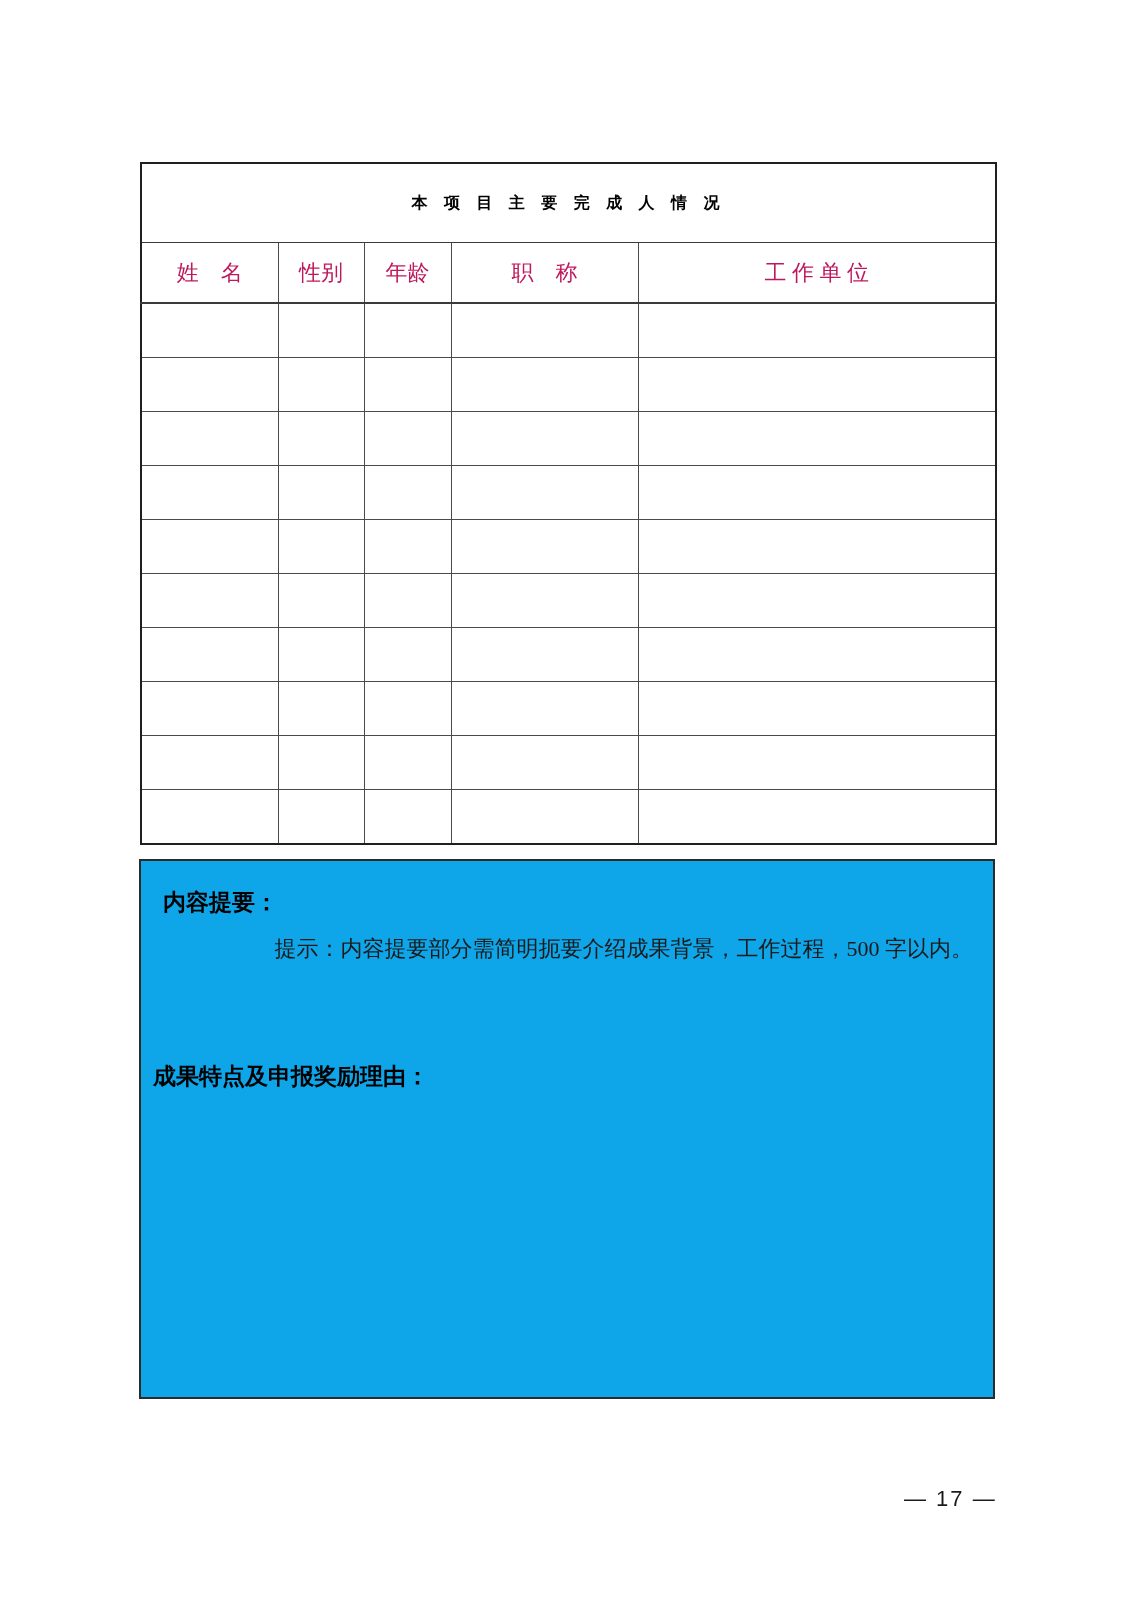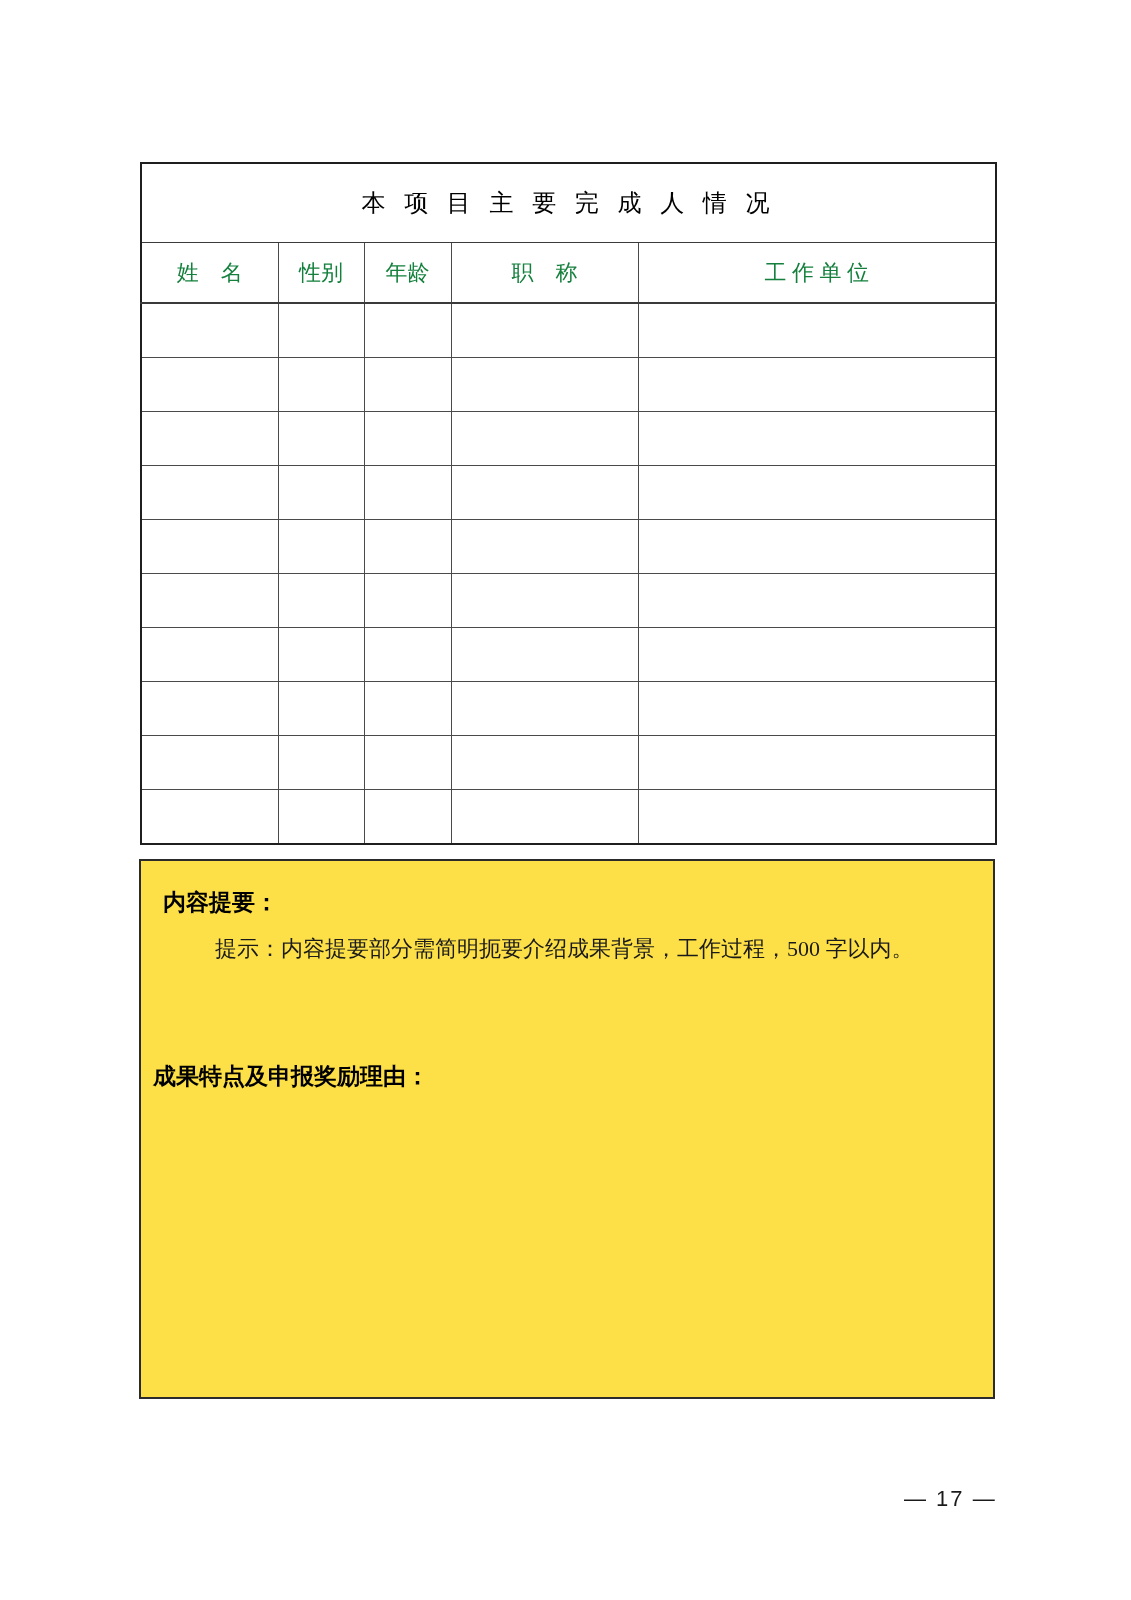--- a/index.html
+++ b/index.html
@@ -35,47 +35,47 @@
   .completers-table td {
     border: 1px solid #4a4a4a;
     padding: 0;
     text-align: center;
     vertical-align: middle;
     background: #ffffff;
   }
   .title-row th {
     height: 78px;
     font-family: "Liberation Sans", "DejaVu Sans", sans-serif;
-    font-weight: normal;
-    font-size: 24px;
+    font-weight: bold;
+    font-size: 16px;
     letter-spacing: 6px;
     color: #000000;
     border-bottom: 1px solid #3a3a3a;
   }
   .header-row th {
     height: 59px;
     font-weight: normal;
     font-size: 22px;
-    color: #15803d;
+    color: #be185d;
     border-bottom: 2px solid #3a3a3a;
   }
   .data-row td {
     height: 53px;
   }
 
   
   .info-box {
     position: absolute;
     left: 139px;
     top: 859px;
     width: 856px;
     height: 540px;
     box-sizing: border-box;
     border: 2px solid #2b2b2b;
-    background: #fde047;
+    background: #0ea5e9;
     padding: 26px 18px 0 12px;
   }
   .section-label {
     font-family: "Liberation Sans", "DejaVu Sans", sans-serif;
     font-weight: bold;
     font-size: 23px;
     line-height: 30px;
     color: #000000;
     margin: 0;
   }
@@ -84,20 +84,21 @@
   }
   .hint {
     font-size: 22px;
     color: #1a1a1a;
     margin: 0;
   }
   .hint-summary {
     margin: 16px 2px 0 6px;
     text-indent: 56px;
     line-height: 32px;
+    text-align: right;
   }
   .label-features {
     margin-top: 96px;
   }
   .hint-features {
     margin: 16px 2px 0 6px;
     text-indent: 56px;
     line-height: 47px;
     text-align: justify;
   }

